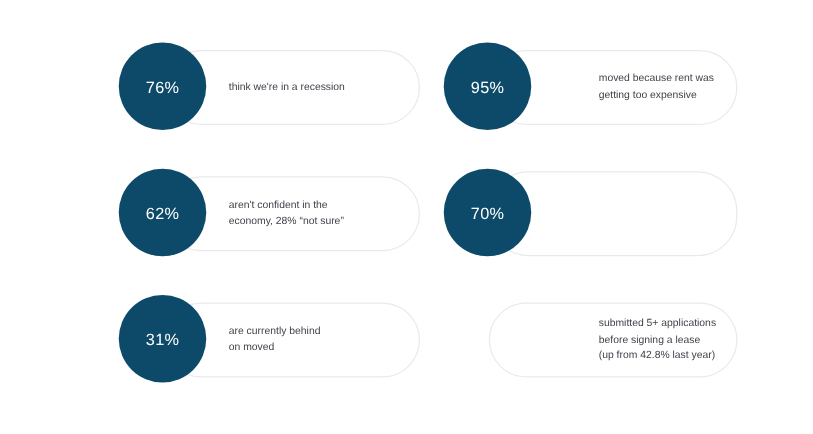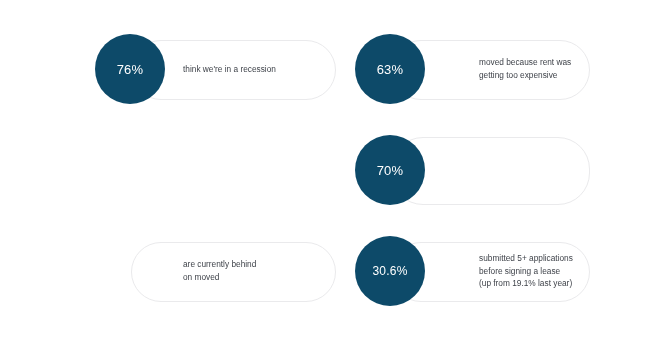--- a/index.html
+++ b/index.html
@@ -98,44 +98,52 @@
       <div class="pill"></div>
       <div class="circle">
         <span class="pct">76%</span>
       </div>
       <div class="label">think we're in a recession</div>
     </div>
 
     <div class="stat-card col-right row-1">
       <div class="pill"></div>
       <div class="circle">
-        <span class="pct">63%</span>
+        <span class="pct">95%</span>
       </div>
       <div class="label">moved because rent was
 getting too expensive</div>
     </div>
 
+    <div class="stat-card col-left row-2">
+      <div class="pill"></div>
+      <div class="circle">
+        <span class="pct">62%</span>
+      </div>
+      <div class="label">aren't confident in the
+economy, 28% “not sure”</div>
+    </div>
 
     <div class="stat-card col-right row-2 tall">
       <div class="pill"></div>
       <div class="circle">
         <span class="pct">70%</span>
       </div>
     </div>
 
     <div class="stat-card col-left row-3">
       <div class="pill"></div>
+      <div class="circle">
+        <span class="pct">31%</span>
+      </div>
       <div class="label">are currently behind
 on moved</div>
     </div>
 
     <div class="stat-card col-right row-3 narrow-pct">
       <div class="pill"></div>
-      <div class="circle">
-        <span class="pct">30.6%</span>
-      </div>
       <div class="label">submitted 5+ applications
 before signing a lease
-(up from 19.1% last year)</div>
+(up from 42.8% last year)</div>
     </div>
 
   </div>
 </div>
 
 </body></html>

